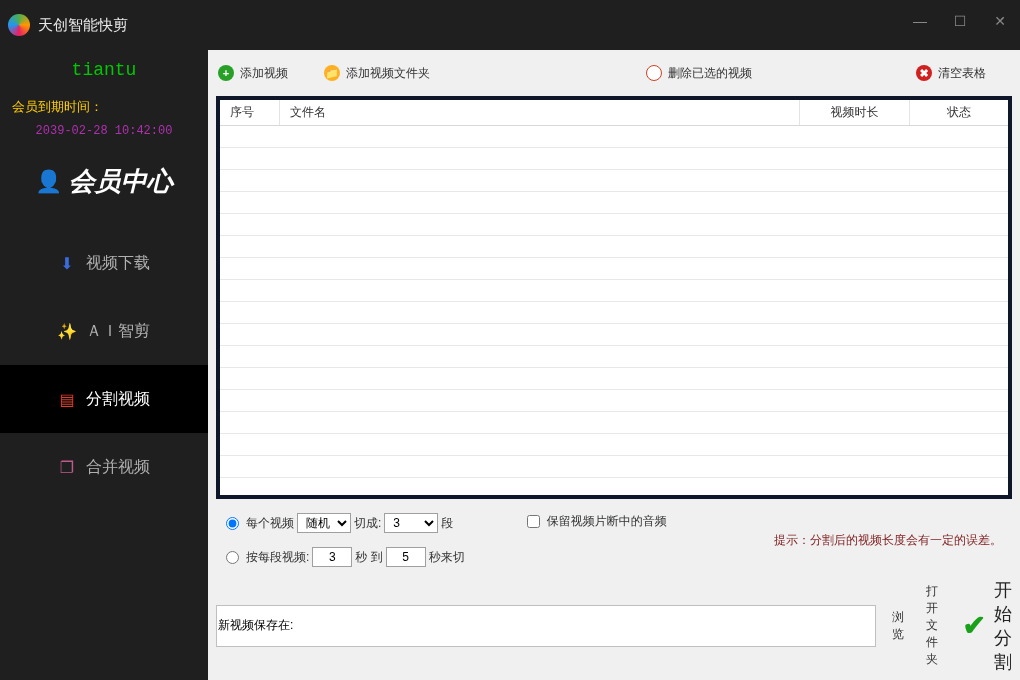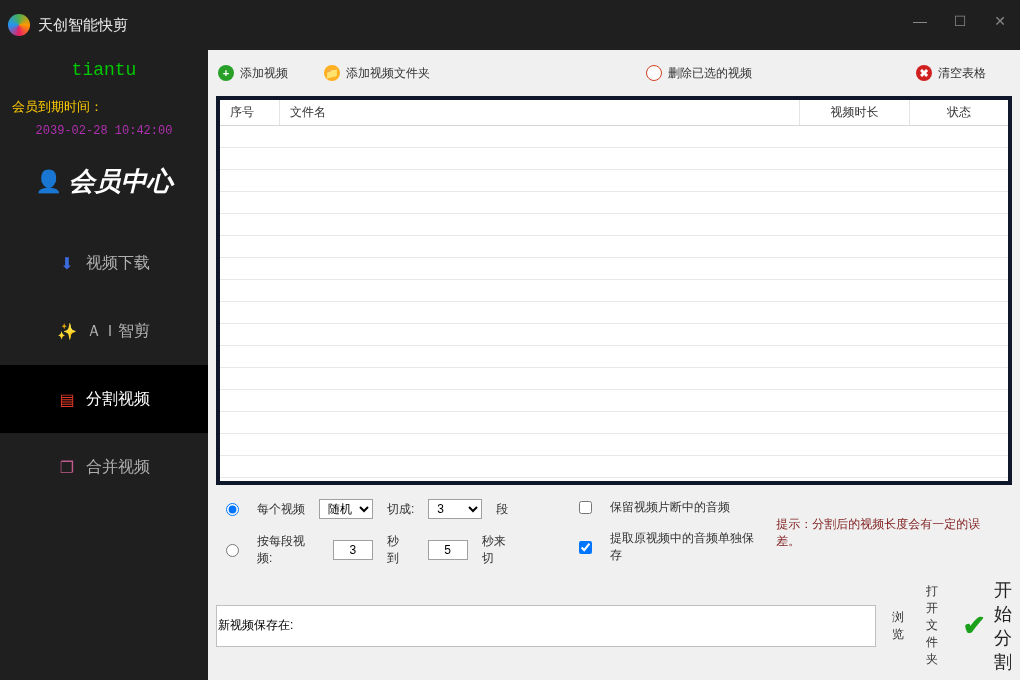--- a/index.html
+++ b/index.html
@@ -29,21 +29,21 @@
 .folder { background:#ffb020; border-radius:3px;}
 .del { background:#fff; border:1px solid #d04020; color:#d04020; border-radius:2px;}
 .clear { background:#d02020;}
 .table-wrap { margin:0 8px; border:4px solid #0f172a; background:#fff; flex:1; overflow:hidden;}
 .thead { height:26px; display:flex; align-items:center; border-bottom:1px solid #d8d8d8; background:#fff;}
 .th { border-right:1px solid #e4e4e4; height:100%; display:flex; align-items:center; padding:0 10px; color:#333;}
 .th.idx{width:60px;} .th.name{flex:1;} .th.dur{width:110px; justify-content:center;} .th.stat{width:98px; justify-content:center; border-right:none;}
 .tbody { height:calc(100% - 26px); background-image:repeating-linear-gradient(#fff 0,#fff 21px,#e8e8e8 21px,#e8e8e8 22px);}
 .options { padding:14px 18px 8px; display:flex; align-items:flex-start; gap:12px;}
 .opt-col { display:flex; flex-direction:column; gap:14px;}
-.opt-row { display:flex; align-items:center; gap:14px; color:#333;}
+.opt-row { display:flex; align-items:center; gap:3px; color:#333;}
 input[type=radio],input[type=checkbox]{ margin-right:4px;}
 select,.num-input { border:1px solid #a0a0a0; background:#fff; height:20px; font-size:12px; padding:0 4px;}
 select{ width:54px;}
 .num-input{ width:40px; text-align:center;}
 .hint { color:#7f1d1d; margin-left:auto; align-self:center;}
 .mid-col{ margin-left:50px;}
 .save-row { margin:8px 8px 12px; display:flex; align-items:center; gap:10px;}
 .save-box { flex:0 0 660px; border:1px solid #bfbfbf; background:#fff; height:42px; display:flex; align-items:center; padding:0 1px; gap:6px;}
 .path-input { flex:1; border:1px solid #a0a0a0; height:20px; padding:0 4px; font-family:"Courier New",monospace; font-size:11px;}
 .link-btn { color:#333; cursor:pointer; padding:0 6px;}
@@ -139,24 +139,20 @@
             <span>秒 到</span>
             <input class="num-input" value="5" style="">
             <span>秒来切</span>
           </div>
         </div>
         <div class="opt-col mid-col">
           <div class="opt-row">
             <input type="checkbox" style="">
             <span>保留视频片断中的音频</span>
           </div>
-          <div class="opt-row">
-            <input type="checkbox" checked="" style="">
-            <span>提取原视频中的音频单独保存</span>
-          </div>
         </div>
         <div class="hint">提示：分割后的视频长度会有一定的误差。</div>
       </div>
 
       <div class="save-row">
         <div class="save-box">
           <span>新视频保存在:</span>
         </div>
         <span class="link-btn">浏览</span>
         <span class="link-btn">打开文件夹</span>

